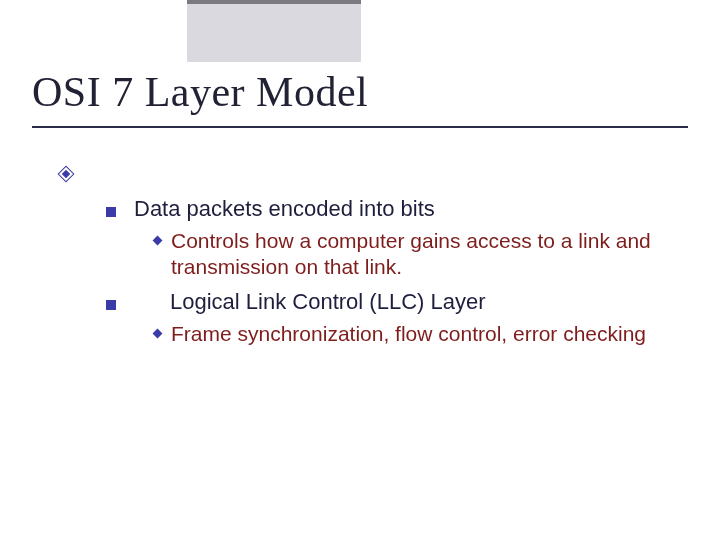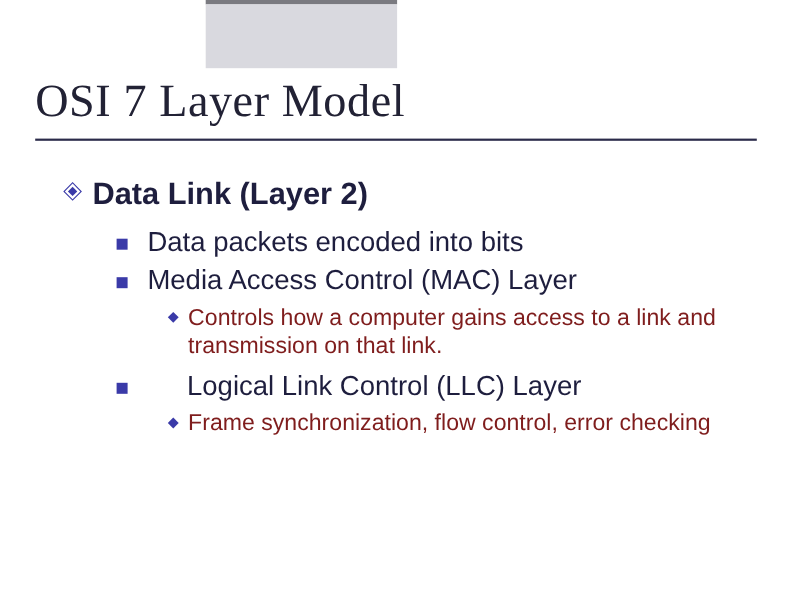--- a/index.html
+++ b/index.html
@@ -112,21 +112,21 @@
   }
   .lvl2 .bullet {
     flex: 0 0 auto;
     width: 10px;
     height: 10px;
     background: #3a3aa8;
     margin-top: 11px;
     margin-right: 18px;
   }
   .lvl2 .text {
-    font-size: 25px;
+    font-size: 22px;
     font-weight: 400;
     color: #1e1e3e;
   }
 
   .lvl3 {
     display: flex;
     align-items: flex-start;
     margin-left: 94px;
     margin-bottom: 8px;
     max-width: 540px;
@@ -160,32 +160,27 @@
 
   <div class="content">
 
     <div class="lvl1">
       <div class="bullet">
         <div class="diamond-bullet">
           <div class="outer"></div>
           <div class="inner"></div>
         </div>
       </div>
-      <div class="text">Data Link (Layer 2)</div>
     </div>
 
     <div class="lvl2">
       <div class="bullet"></div>
       <div class="text">Data packets encoded into bits</div>
     </div>
 
-    <div class="lvl2">
-      <div class="bullet"></div>
-      <div class="text">Media Access Control (MAC) Layer</div>
-    </div>
 
     <div class="lvl3">
       <div class="bullet"></div>
       <div class="text">Controls how a computer gains access to a link and transmission on that link.</div>
     </div>
 
     <div class="lvl2" style="margin-top:6px;gap:36px;">
       <div class="bullet"></div>
       <div class="text">Logical Link Control (LLC) Layer</div>
     </div>

